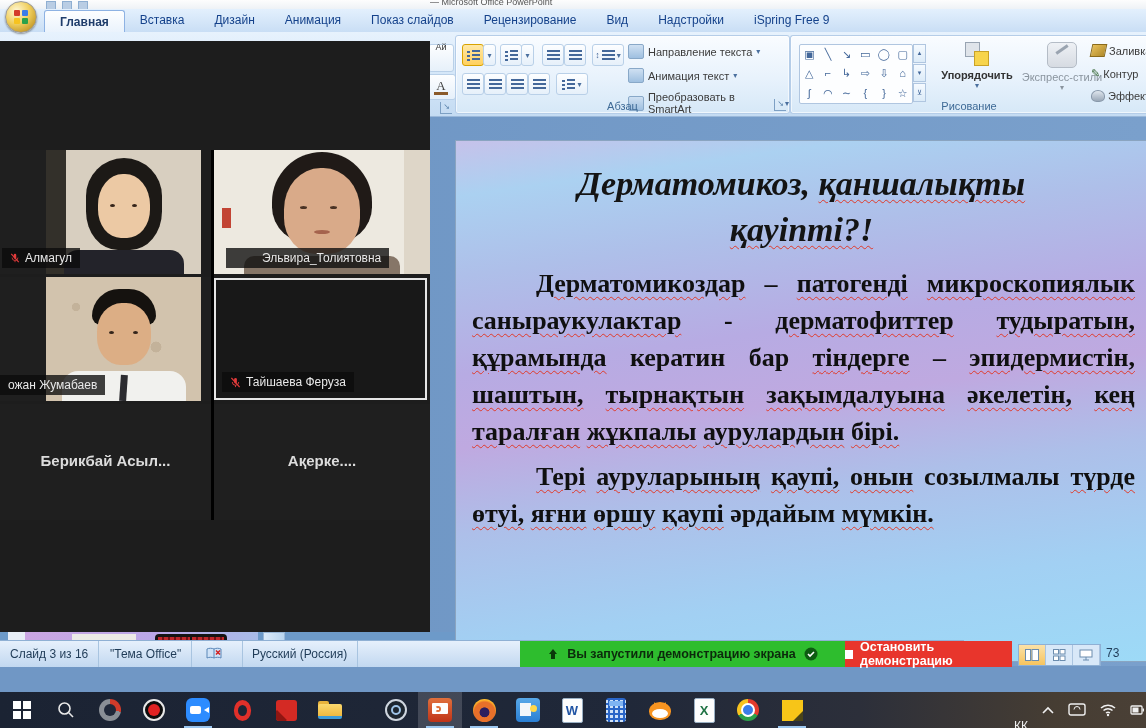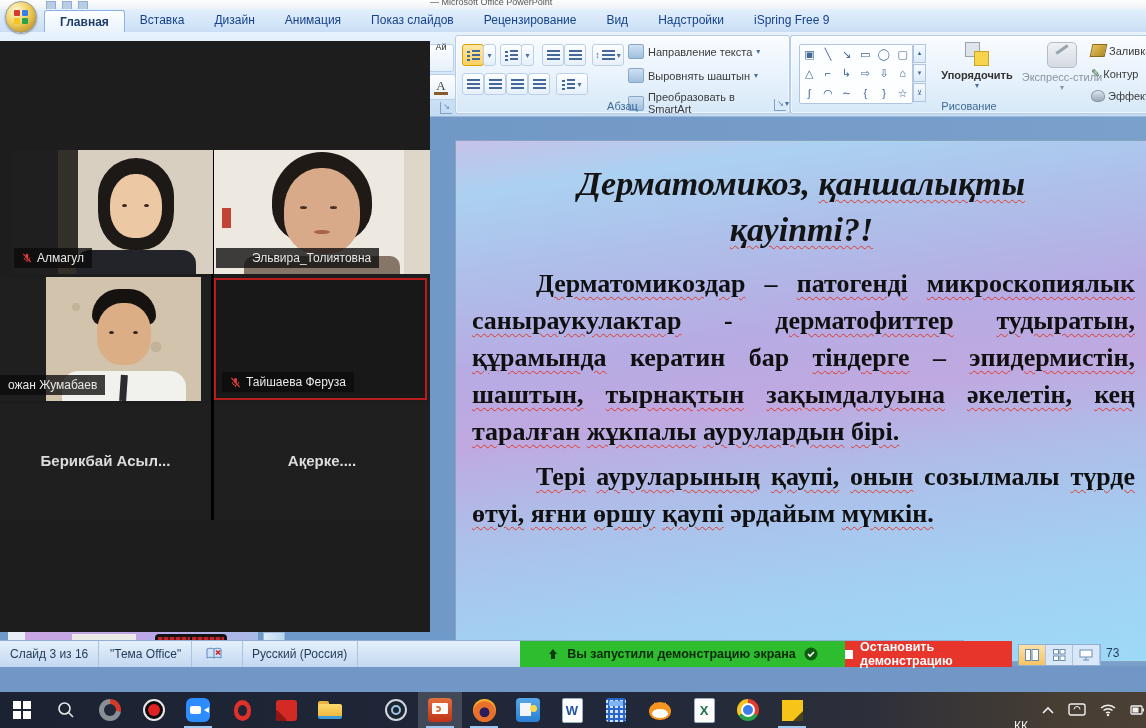--- a/index.html
+++ b/index.html
@@ -100,21 +100,21 @@
   #v3{background:#d2c3ad;background-image:radial-gradient(circle 7px at 30px 30px,#c3b29a 60%,transparent 62%),
       radial-gradient(circle 9px at 110px 70px,#c3b29a 60%,transparent 62%),
       radial-gradient(circle 6px at 70px 100px,#c3b29a 60%,transparent 62%);}
   #3 {}
   #v3 .hair{left:46px;top:12px;width:64px;height:36px;background:#15120f;border-radius:30px 30px 10px 10px;}
   #v3 .face{left:51px;top:26px;width:54px;height:62px;background:#dcae85;border-radius:46% 46% 44% 44%;}
   #v3 .face::before{content:"";position:absolute;left:12px;top:28px;width:5px;height:3px;border-radius:50%;
       background:#33241a;box-shadow:24px 0 0 #33241a;}
   #v3 .torso{left:16px;bottom:0;width:124px;height:30px;background:#f1f1ee;border-radius:16px 16px 0 0;}
   #v3 .torso::after{content:"";position:absolute;left:58px;top:4px;width:7px;height:26px;background:#2c2c30;transform:rotate(4deg);}
-  #tile-feruza{border:2px solid #b91c1c;box-sizing:border-box;background:#181818;}
+  #tile-feruza{border:2px solid #e5e5e5;box-sizing:border-box;background:#181818;}
 
   
   #belowstrip{left:0;top:632px;width:455px;height:34px;background:#6d9ac9;z-index:30;}
   #pane-light{position:absolute;left:8px;top:0;width:17px;height:34px;background:#e8eef6;}
   #purple-strip{position:absolute;left:25px;top:0;width:233px;height:34px;
       background:linear-gradient(90deg,#cba6e2,#b9a8e8 60%,#a8bce8);}
   #photo-slippers{position:absolute;left:47px;top:2px;width:64px;height:32px;background:#eceae6;display:flex;align-items:flex-end;justify-content:center;gap:2px;padding-bottom:2px;box-sizing:border-box;}
   #photo-slippers i{width:15px;height:24px;border-radius:7px 7px 5px 5px;display:block;}
   #photo-manicure{position:absolute;left:130px;top:2px;width:72px;height:32px;background:#141414;border-radius:4px;padding:3px;box-sizing:border-box;display:flex;gap:2px;}
   #photo-manicure b{flex:1;background:#c0272a;background-image:repeating-linear-gradient(90deg,transparent 0 4px,#701014 4px 6px);}
@@ -271,21 +271,21 @@
         <span class="caret">▾</span>
       </div>
 
     <div class="rcmd" style="left:172px;top:8px;">
       <i class="cic"></i>
       <span>Направление текста</span>
         <span class="caret">▾</span>
     </div>
     <div class="rcmd" style="left:172px;top:32px;">
       <i class="cic"></i>
-      <span>Выровнять шаштын</span>
+      <span>Анимация текст</span>
         <span class="caret">▾</span>
     </div>
     <div class="rcmd" style="left:172px;top:55px;">
       <i class="cic"></i>
       <span>Преобразовать в SmartArt</span>
         <span class="caret">▾</span>
     </div>
     <div class="glabel">Абзац</div>
     <div class="dlauncher" style="right:3px;bottom:2px;">↘</div>
   </div>
@@ -350,21 +350,21 @@
   <div id="slide-title"><span>Дерматомикоз,</span> <span class="wavy">қаншалықты</span> <br><span class="wavy">қауіпті?!</span> </div>
   <div id="slide-body">
     <p class="para" id="para-0"><span class="wavy">Дерматомикоздар</span> <span>–</span> <span class="wavy">патогенді</span> <span class="wavy">микроскопиялык</span> <span class="wavy">саныраукулактар</span> <span>-</span> <span class="wavy">дерматофиттер</span> <span class="wavy">тудыратын,</span> <span class="wavy">құрамында</span> <span>кератин</span> <span>бар</span> <span class="wavy">тіндерге</span> <span>–</span> <span class="wavy">эпидермистін,</span> <span class="wavy">шаштын,</span> <span class="wavy">тырнақтын</span> <span class="wavy">зақымдалуына</span> <span class="wavy">әкелетін,</span> <span class="wavy">кең</span> <span class="wavy">таралған</span> <span class="wavy">жұкпалы</span> <span class="wavy">аурулардын</span> <span class="wavy">бірі.</span> </p>
     <p class="para" id="para-1"><span class="wavy">Тері</span> <span class="wavy">ауруларының</span> <span class="wavy">қаупі,</span> <span class="wavy">онын</span> <span>созылмалы</span> <span class="wavy">түрде</span> <span class="wavy">өтуі,</span> <span class="wavy">яғни</span> <span class="wavy">өршу</span> <span class="wavy">қаупі</span> <span>әрдайым</span> <span class="wavy">мүмкін.</span> </p>
   </div>
 </div>
 
 <div class="abs" id="zoomwin">
   <div class="zdivider-v"></div>
 
-  <div class="ztile" style="left:12px;top:109px;width:179px;height:124px;">
+  <div class="ztile" style="left:0;top:109px;width:179px;height:124px;">
     <div class="video person" id="v1" style="left:46px;top:0;width:155px;height:124px;">
       <i class="hair"></i>
         <i class="face"></i>
         <i class="torso"></i>
     </div>
     <div class="zlabel" style="left:2px;bottom:6px;">
       <svg width="10" height="10" viewBox="0 0 12 12">
           <rect x="4.5" y="1" width="3" height="6" rx="1.5" fill="#e23b3b"></rect>
           <path d="M2.5 5.5a3.5 3.5 0 0 0 7 0" stroke="#e23b3b" fill="none"></path>
           <line x1="6" y1="9" x2="6" y2="11" stroke="#e23b3b"></line>
@@ -373,21 +373,21 @@
       <span>Алмагул</span>
     </div>
   </div>
   <div class="ztile" style="left:214px;top:109px;width:216px;height:124px;">
     <div class="video person" id="v2" style="left:0;top:0;width:216px;height:124px;">
       <i class="red"></i>
         <i class="hair"></i>
         <i class="face"></i>
         <i class="torso"></i>
     </div>
-    <div class="zlabel" style="left:2px;bottom:6px;padding-left:36px;">
+    <div class="zlabel" style="left:12px;bottom:6px;padding-left:36px;">
       <span>Эльвира_Толиятовна</span>
     </div>
   </div>
 
   <div class="ztile" style="left:0;top:236px;width:211px;height:124px;">
     <div class="video person" id="v3" style="left:46px;top:0;width:155px;height:124px;">
       <i class="hair"></i>
         <i class="face"></i>
         <i class="torso"></i>
     </div>

